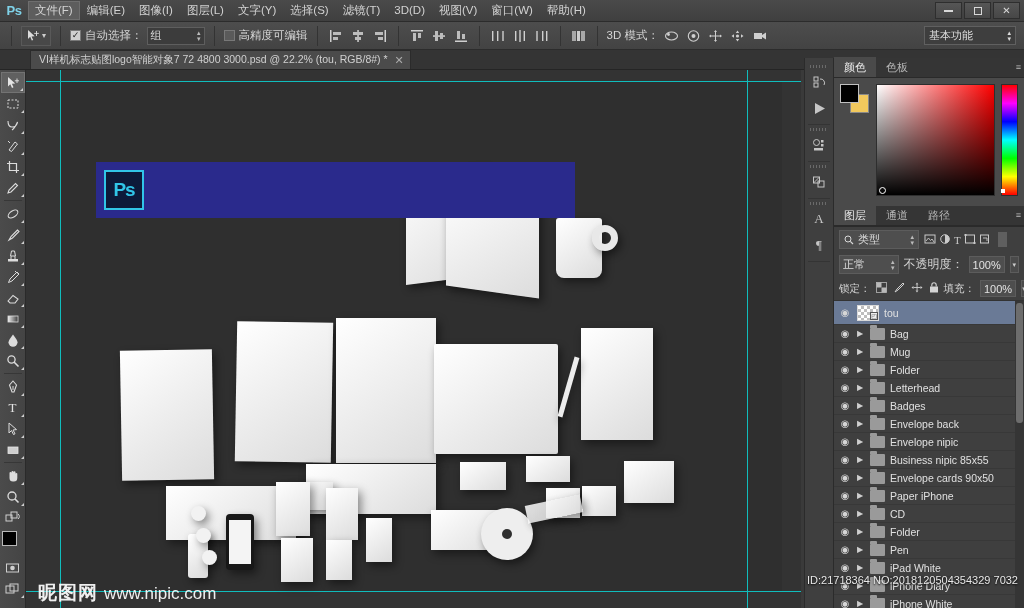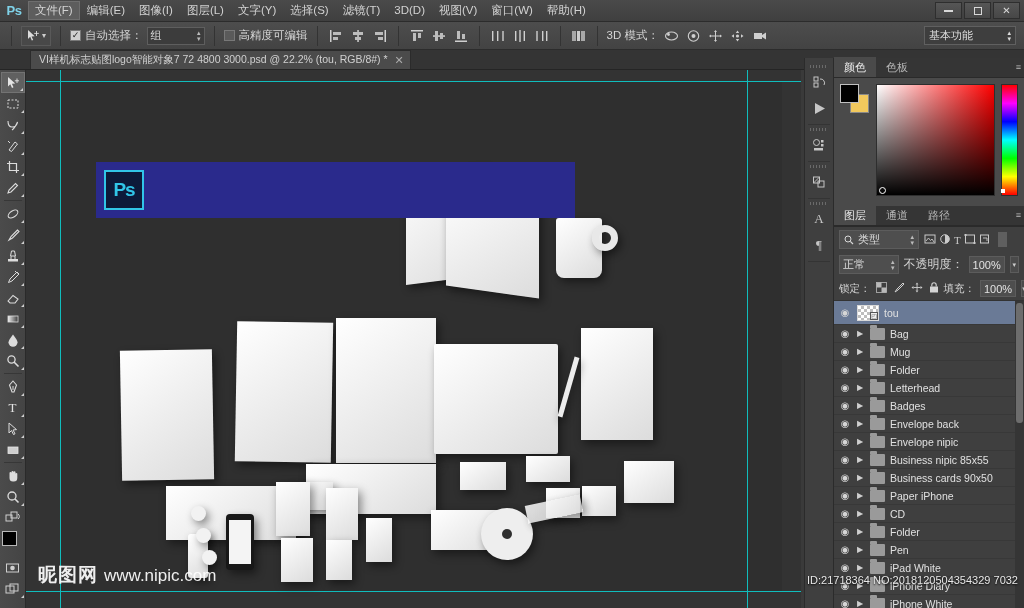--- a/index.html
+++ b/index.html
@@ -132,21 +132,21 @@
     display: flex; align-items: center; justify-content: center; letter-spacing: -1px;
   }
   .banner-text { color: #ffffff; font-size: 19px; font-weight: bold; letter-spacing: 0.5px; }
 
   
   .m { position: absolute; background: #f2f2f2; }
   .m.shade { background: linear-gradient(145deg,#ffffff,#dcdcdc); }
   .m.soft { box-shadow: 3px 4px 9px rgba(0,0,0,0.45); }
 
   .watermark {
-    position: absolute; left: 12px; bottom: 20px; display: flex; align-items: baseline; gap: 6px;
+    position: absolute; left: 12px; bottom: 2px; display: flex; align-items: baseline; gap: 6px;
     color: #ffffff; opacity: 0.92;
   }
   .wm-cn { font-size: 19px; font-weight: bold; letter-spacing: 1px; }
   .wm-url { font-size: 17px; }
   .idtext {
     position: absolute; right: 6px; bottom: 22px; color: #e8e8e8; font-size: 11px;
     text-shadow: 0 1px 2px #000;
   }
 
   
@@ -831,21 +831,21 @@
         <div class="layer-row">
           <span class="eye">◉</span>
           <span class="tri">▶</span>
           <span class="folder"></span>
           <span class="layer-name">Business nipic 85x55</span>
         </div>
         <div class="layer-row">
           <span class="eye">◉</span>
           <span class="tri">▶</span>
           <span class="folder"></span>
-          <span class="layer-name">Business cards 90x50</span>
+          <span class="layer-name">Envelope cards 90x50</span>
         </div>
         <div class="layer-row">
           <span class="eye">◉</span>
           <span class="tri">▶</span>
           <span class="folder"></span>
           <span class="layer-name">Paper iPhone</span>
         </div>
         <div class="layer-row">
           <span class="eye">◉</span>
           <span class="tri">▶</span>

